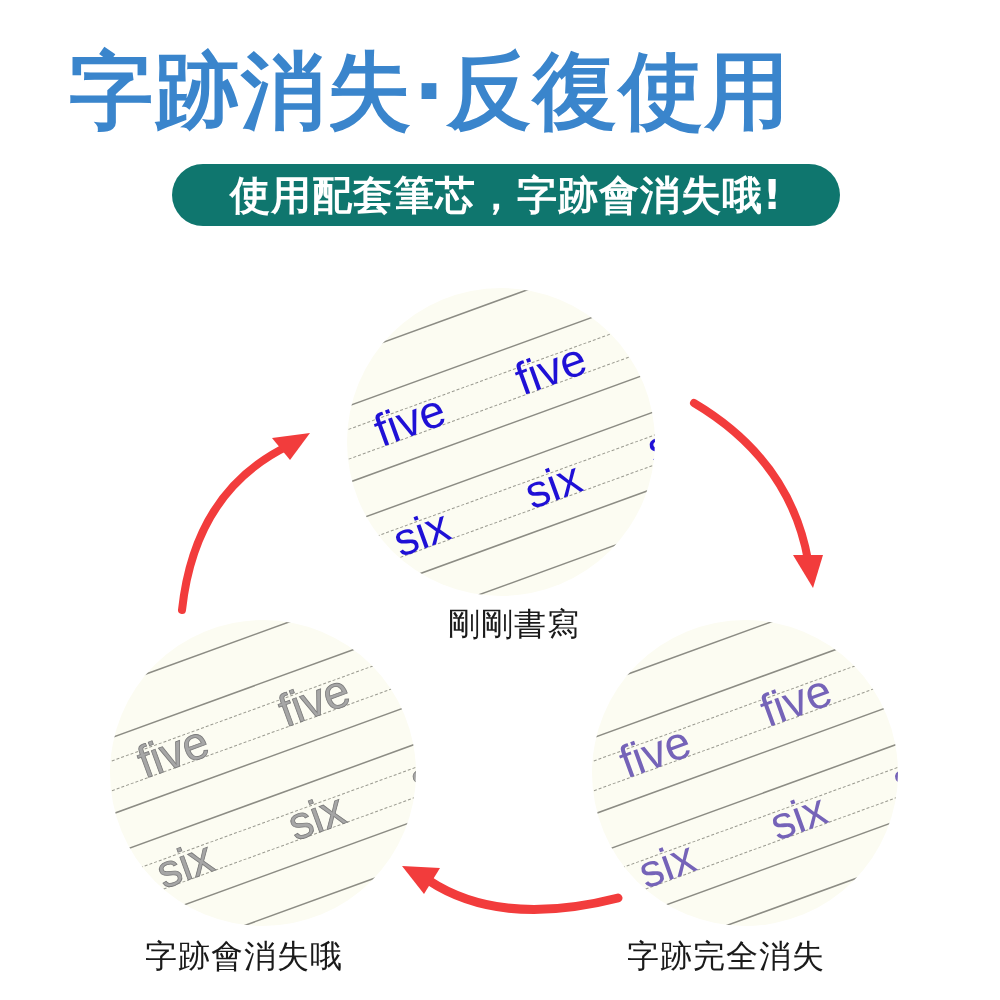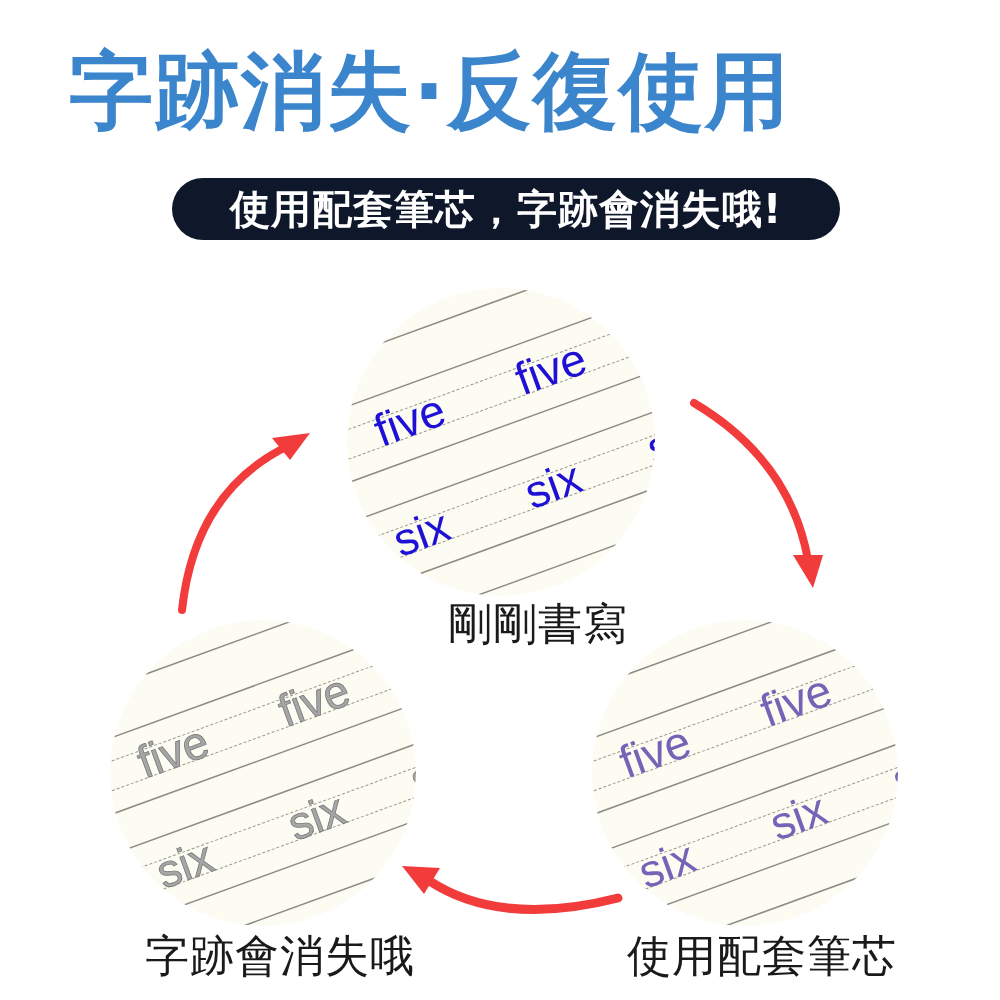--- a/index.html
+++ b/index.html
@@ -6,38 +6,38 @@
     html, body { width: 1000px; height: 1000px; background: #ffffff; overflow: hidden; }
     body { position: relative; font-family: "DejaVu Sans", "Liberation Sans", sans-serif; }
 
     .title {
       position: absolute; left: 0; top: 36px; width: 860px;
       text-align: center; color: #3a85cc;
       font-size: 84px; font-weight: bold; letter-spacing: 2px; line-height: 110px;
       white-space: nowrap;
     }
     .pill {
-      position: absolute; left: 172px; top: 178px; width: 668px; height: 62px;
-      background: #0f172a; border-radius: 31px;
+      position: absolute; left: 172px; top: 164px; width: 668px; height: 62px;
+      background: #0f766e; border-radius: 31px;
       color: #ffffff; font-size: 40px; font-weight: bold; line-height: 62px;
       text-align: center; letter-spacing: 1px; white-space: nowrap;
     }
 
     .circle {
       position: absolute; border-radius: 50%; overflow: hidden;
       background: #fcfcf2;
     }
     .circle svg { position: absolute; left: 0; top: 0; }
 
     .c-top   { left: 347px; top: 288px; width: 308px; height: 308px; }
     .c-left  { left: 110px; top: 620px; width: 306px; height: 306px; }
     .c-right { left: 592px; top: 620px; width: 306px; height: 306px; }
 
     .label {
-      position: absolute; color: #1a1a1a; font-size: 44px; line-height: 40px;
+      position: absolute; color: #1a1a1a; font-size: 32px; line-height: 40px;
       white-space: nowrap; letter-spacing: 1px;
     }
     .l-top   { left: 448px; top: 604px; }
     .l-left  { left: 145px; top: 936px; }
     .l-right { left: 627px; top: 936px; }
 
     .arrow { position: absolute; left: 0; top: 0; }
   </style>
 </head>
 <body>
@@ -88,21 +88,21 @@
         <text x="-30" y="118">e</text>
         <text x="40" y="118">five</text>
         <text x="190" y="118">five</text>
         <text x="20" y="228">six</text>
         <text x="160" y="228">six</text>
         <text x="290" y="228">si</text>
       </g>
     </g>
   </svg>
 </div>
-<div class="label l-right">使用配套筆芯</div>
+<div class="label l-right">字跡完全消失</div>
 
 <div class="circle c-left">
   <svg width="306" height="306" viewBox="0 0 306 306">
     <g transform="rotate(-20 153 153)">
       <line x1="-60" y1="20" x2="380" y2="20" stroke="#8c8c84" stroke-width="1.5"></line>
       <line x1="-60" y1="68" x2="380" y2="68" stroke="#8c8c84" stroke-width="1.5"></line>
       <line x1="-60" y1="90" x2="380" y2="90" stroke="#9a9a90" stroke-width="1" stroke-dasharray="3,2"></line>
       <line x1="-60" y1="118" x2="380" y2="118" stroke="#9a9a90" stroke-width="1" stroke-dasharray="3,2"></line>
       <line x1="-60" y1="140" x2="380" y2="140" stroke="#8c8c84" stroke-width="1.5"></line>
       <line x1="-60" y1="178" x2="380" y2="178" stroke="#8c8c84" stroke-width="1.5"></line>

